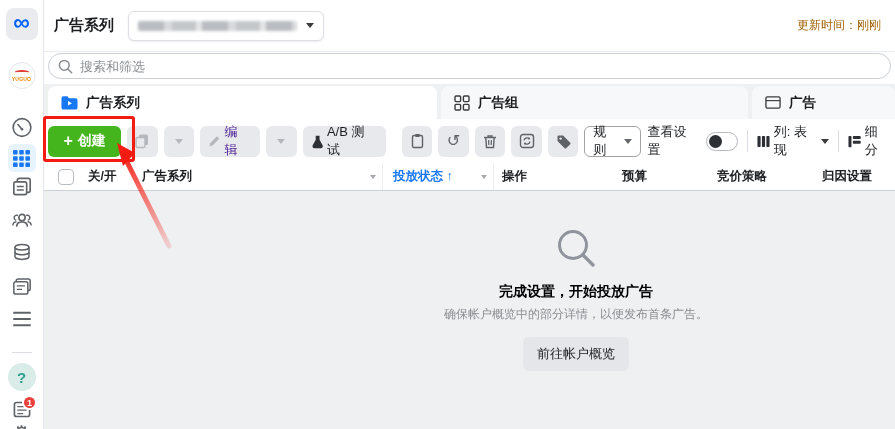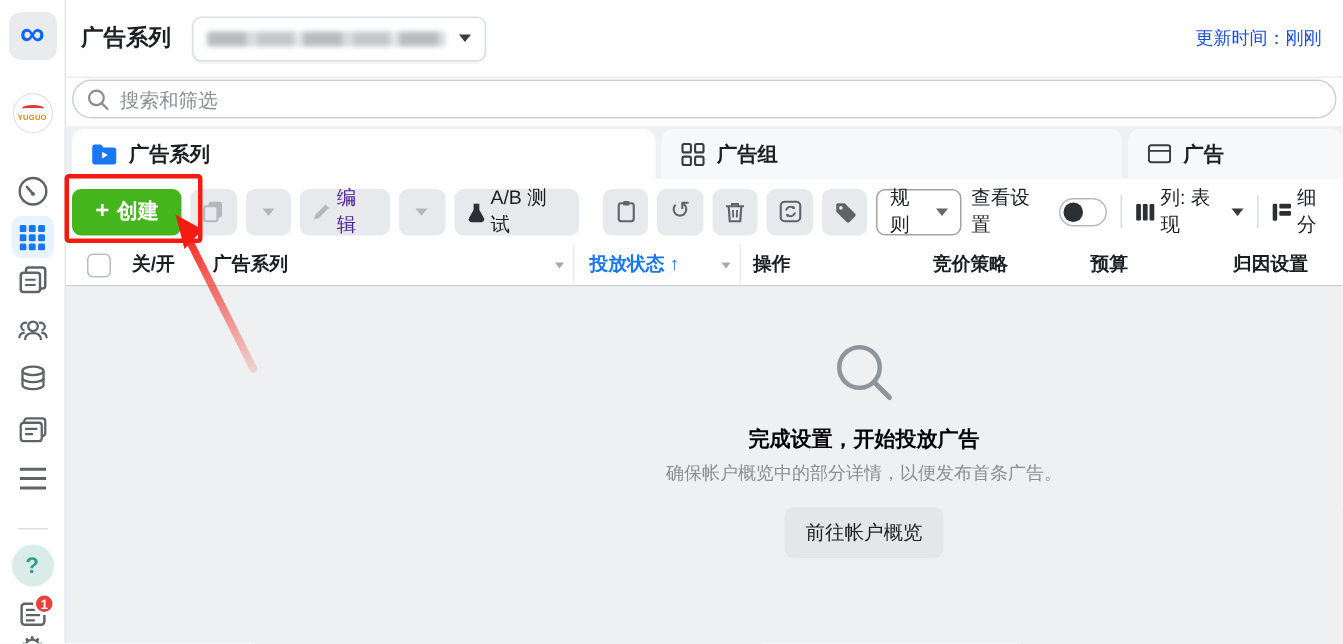--- a/index.html
+++ b/index.html
@@ -34,21 +34,21 @@
     border-bottom:1px solid #ebedf0; }
   .page-title { font-size:15px; font-weight:bold; }
   .acct { margin-left:14px; width:196px; height:30px; background:#fff; border:1px solid #dcdfe3;
     border-radius:6px; box-shadow:0 1px 2px rgba(0,0,0,.08); display:flex; align-items:center;
     padding:0 9px; }
   .acct .blur-bar { flex:1; height:10px; border-radius:2px; filter:blur(1.6px);
     background:repeating-linear-gradient(90deg,#b9bcc0 0 26px,#d8dadd 26px 34px,#c4c7ca 34px 58px,#e3e5e7 58px 64px); }
   .caret { width:0; height:0; border-left:4px solid transparent; border-right:4px solid transparent;
     border-top:5px solid #3a3b3c; display:inline-block; }
   .acct .caret { margin-left:9px; }
-  .updated { margin-left:auto; font-size:12px; color:#1d4ed8; padding-right:4px; }
+  .updated { margin-left:auto; font-size:12px; color:#a16207; padding-right:4px; }
 
   .searchrow { height:32px; background:#fff; padding:1px 4px 5px 4px; }
   .search-pill { height:26px; border:1px solid #ccd0d5; border-radius:13px; background:#fff;
     display:flex; align-items:center; padding:0 9px; }
   .search-pill input { border:0; outline:0; flex:1; font-size:13px; margin-left:7px;
     font-family:inherit; color:#1c1e21; background:transparent; }
   .search-pill input::placeholder { color:#8a8d91; }
 
   .tabs { height:35px; background:#eef0f2; display:flex; gap:4px; padding:2px 0 0 4px; }
   .tab { border-radius:8px 8px 0 0; display:flex; align-items:center; gap:8px; padding:0 13px;
@@ -366,22 +366,22 @@
       <div class="th th-onoff">关/开</div>
       <div class="th th-camp">
         <span>广告系列</span>
         <span class="caret"></span>
       </div>
       <div class="th th-status">
         <span>投放状态 ↑</span>
         <span class="caret"></span>
       </div>
       <div class="th th-op">操作</div>
+      <div class="th th-budget">预算</div>
       <div class="th th-bid">竞价策略</div>
-      <div class="th th-budget">预算</div>
       <div class="th th-attr">归因设置</div>
     </div>
 
     <div class="tbody">
       <div class="empty">
         <svg width="42" height="42" viewBox="0 0 42 42">
           <circle cx="18" cy="18" r="13.5" fill="none" stroke="#90949c" stroke-width="3"></circle>
           <line x1="28" y1="28" x2="38" y2="38" stroke="#90949c" stroke-width="3.4" stroke-linecap="round"></line>
         </svg>
         <div class="empty-title">完成设置，开始投放广告</div>

